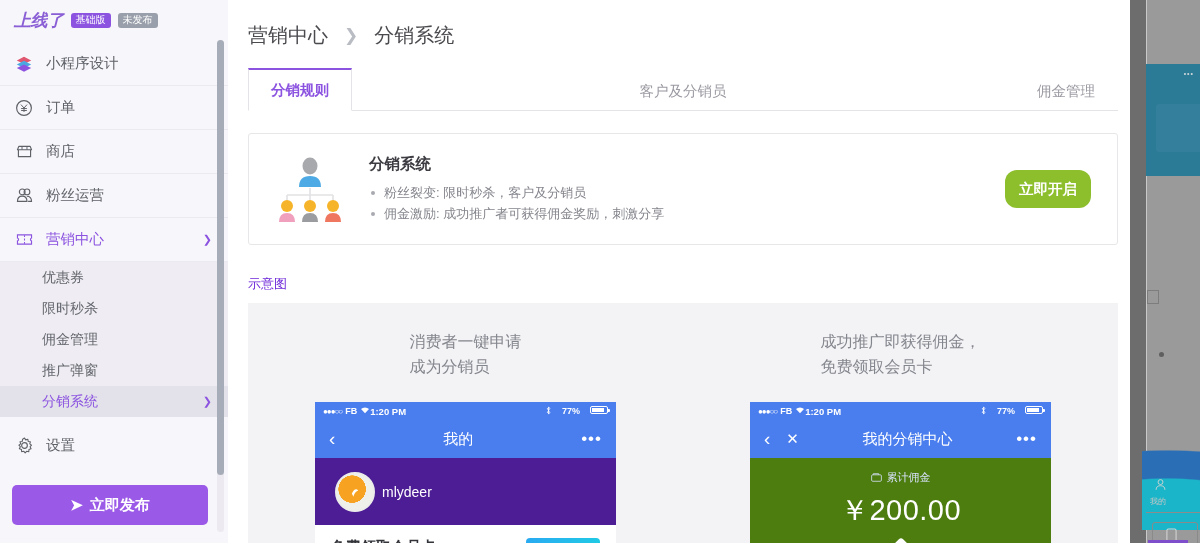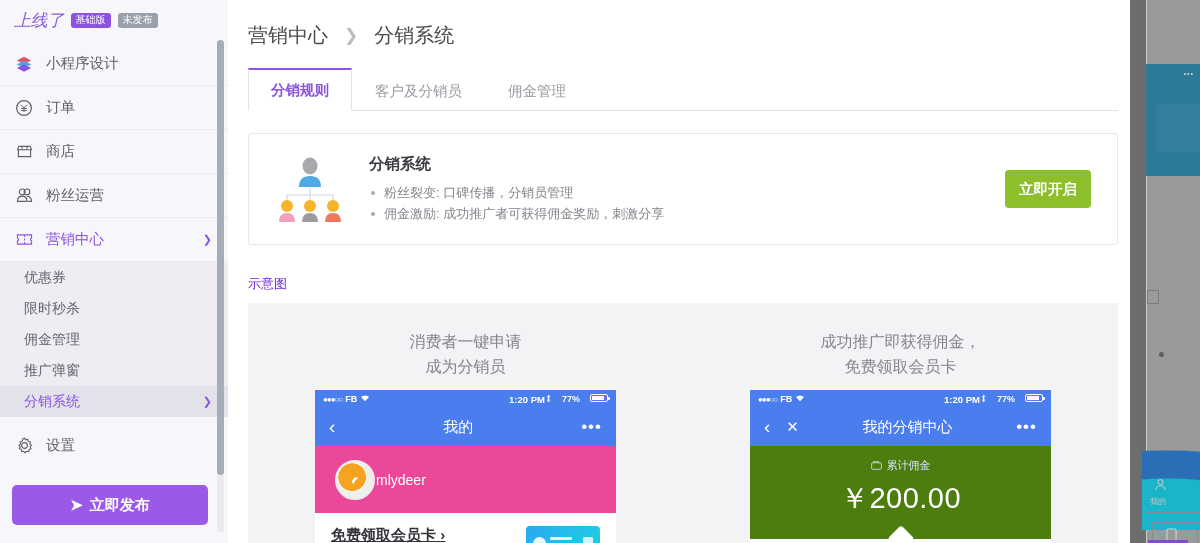--- a/index.html
+++ b/index.html
@@ -15,21 +15,21 @@
   .sidebar {
     width: 228px; height: 543px; flex: 0 0 228px;
     background: #f7f6fa;
     position: relative;
     overflow: hidden;
   }
   .brand-row {
     height: 40px; display: flex; align-items: center; padding: 0 0 0 14px; gap: 7px;
   }
   .brand-logo {
-    font-size: 17px; font-weight: normal; color: #8a5fd6; letter-spacing: -0.5px;
+    font-size: 17px; font-weight: bold; color: #8a5fd6; letter-spacing: -0.5px;
     font-style: italic;
   }
   .badge {
     font-size: 10px; color: #fff; border-radius: 3px; padding: 2px 5px 3px;
     line-height: 1; white-space: nowrap;
   }
   .badge-plan { background: #8b53e0; }
   .badge-state { background: #9aa0ab; }
 
   .nav { padding-top: 2px; }
@@ -42,21 +42,21 @@
     position: relative;
   }
   .nav-item.sel { color: #8b53e0; background: #f7f6fa; }
   .nav-icon { width: 20px; height: 20px; display: flex; align-items: center; justify-content: center; flex: 0 0 20px; }
   .nav-label { flex: 1; }
   .chev-down { margin-right: 16px; color: #8b53e0; font-size: 11px; }
 
   .subnav { background: #efedf3; }
   .sub-item {
     height: 31px; display: flex; align-items: center;
-    padding-left: 24px; color: #64666e; font-size: 14px;
+    padding-left: 42px; color: #64666e; font-size: 14px;
     cursor: pointer;
   }
   .sub-item.active { background: #e3e2ea; color: #8b53e0; }
   .sub-item .chev-right { margin-left: auto; margin-right: 16px; color: #8b53e0; font-size: 11px; }
 
   .nav-settings {
     height: 44px; display: flex; align-items: center;
     padding-left: 14px; gap: 12px; color: #5f6169; font-size: 14.5px;
     margin-top: 6px; cursor: pointer;
   }
@@ -90,20 +90,21 @@
     font-size: 20px; color: #4a4a4f; padding: 22px 0 0 0;
   }
   .bc-sep { color: #b9bcc3; font-size: 17px; }
   .bc-item { cursor: pointer; }
 
   .tabs {
     display: flex; align-items: flex-end; gap: 0;
     border-bottom: 1px solid #e4e4e8;
     margin-top: 18px;
     width: 870px;
+    justify-content: space-between;
   }
   .tab {
     padding: 11px 22px 10px; font-size: 14.5px; color: #9a9aa2;
     cursor: pointer; background: transparent;
     border: 1px solid transparent; border-bottom: none;
     position: relative; top: 1px;
   }
   .tab.active {
     color: #8b53e0; font-weight: bold;
     background: #fff;
@@ -124,67 +125,67 @@
   .promo-list { margin-top: 7px; list-style: none; }
   .promo-list li {
     font-size: 13px; color: #85868d; line-height: 21px;
     position: relative; padding-left: 15px;
   }
   .promo-list li::before {
     content: ""; position: absolute; left: 2px; top: 9px;
     width: 4px; height: 4px; border-radius: 50%; background: #a9aab0;
   }
   .promo-cta {
-    width: 86px; height: 38px; border-radius: 4px;
+    width: 86px; height: 38px; border-radius: 12px;
     background: #8dbe2c; color: #fff; font-size: 14.5px; font-weight: bold;
     display: flex; align-items: center; justify-content: center;
     border: none; cursor: pointer; flex: 0 0 86px;
   }
 
   .section-label { margin-top: 30px; font-size: 13px; color: #6d28d9; }
 
   .diagram {
     margin-top: 10px; width: 870px; height: 260px;
     background: #f3f3f5; display: flex; gap: 0;
     padding: 26px 0 0 0; overflow: hidden;
   }
   .dcol { flex: 1; display: flex; flex-direction: column; align-items: center; }
   .dcap {
-    font-size: 16px; color: #84868e; line-height: 25px; text-align: center;
-    margin-bottom: 11px;
+    font-size: 16px; color: #84868e; line-height: 25px; 
+    margin-bottom: 23px;
   }
 
   
   .phone { width: 301px; background: #fff; overflow: hidden; }
   .statusbar {
     height: 18px; background: #4a7ded; display: flex; align-items: center;
     padding: 0 8px; color: #fff; font-size: 9px; font-weight: bold;
   }
   .sb-left { display: flex; align-items: center; gap: 3px; }
   .dots { letter-spacing: -1px; font-size: 8px; }
-  .sb-mid { flex: 1; text-align: right; font-size: 9.5px; }
+  .sb-mid { flex: 1; text-align: left; font-size: 9.5px; }
   .sb-right { display: flex; align-items: flex-start; gap: 10px; }
   .batt {
     width: 18px; height: 8px; border: 1px solid #fff; border-radius: 2px;
     position: relative; display: inline-block;
   }
   .batt::after { content:""; position: absolute; left: 1px; top: 1px; width: 12px; height: 4px; background: #fff; }
   .batt::before { content:""; position: absolute; right: -3px; top: 2px; width: 2px; height: 3px; background: #fff; border-radius: 0 1px 1px 0;}
 
   .navbar {
     height: 38px; background: #4a7ded; display: flex; align-items: center;
     padding: 0 14px; color: #fff;
   }
   .nb-left { display: flex; align-items: center; gap: 16px; font-size: 19px; }
   .nb-title { flex: 1; text-align: center; font-size: 15px; }
   .nb-right { font-size: 17px; letter-spacing: 1px; }
 
   .profile {
-    background: #ec4899; height: 67px; display: flex; align-items: center;
-    padding: 0 20px; gap: 1px;
+    background: #4c1d95; height: 67px; display: flex; align-items: center;
+    padding: 0 20px; gap: 7px;
   }
   .avatar {
     width: 40px; height: 40px; border-radius: 50%;
     background: radial-gradient(circle at 42% 42%, #f7a321 0 46%, #f0f0ea 47% 100%);
     border: 2px solid #ececea;
     display: flex; align-items: center; justify-content: center;
     font-size: 13px; color: #fff;
   }
   .uname { color: #fff; font-size: 14px; }
 
@@ -393,21 +394,21 @@
             <path d="M6 70 q0 -9 8 -9 q8 0 8 9 z" fill="#f0a0bd"></path>
             <circle cx="37" cy="54" r="6" fill="#f6b42a"></circle>
             <path d="M29 70 q0 -9 8 -9 q8 0 8 9 z" fill="#9b9ca0"></path>
             <circle cx="60" cy="54" r="6" fill="#f6b42a"></circle>
             <path d="M52 70 q0 -9 8 -9 q8 0 8 9 z" fill="#ef7760"></path>
           </svg>
         </div>
         <div class="promo-body">
           <div class="promo-title">分销系统</div>
           <ul class="promo-list">
-            <li>粉丝裂变: 口碑传播，分销员管理</li>
+            <li>粉丝裂变: 限时秒杀，客户及分销员</li>
             <li>佣金激励: 成功推广者可获得佣金奖励，刺激分享</li>
           </ul>
         </div>
         <button class="promo-cta">立即开启</button>
       </section>
 
       <div class="section-label">示意图</div>
 
       <section class="diagram">
 

